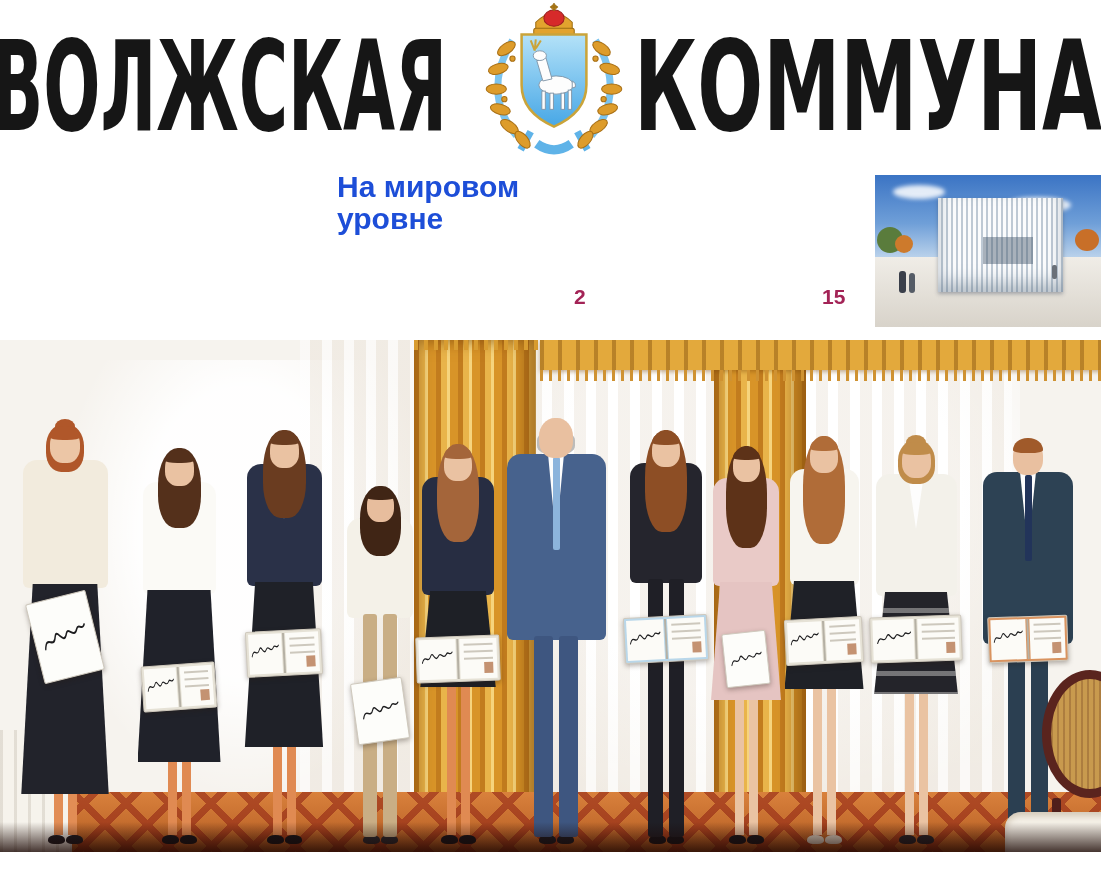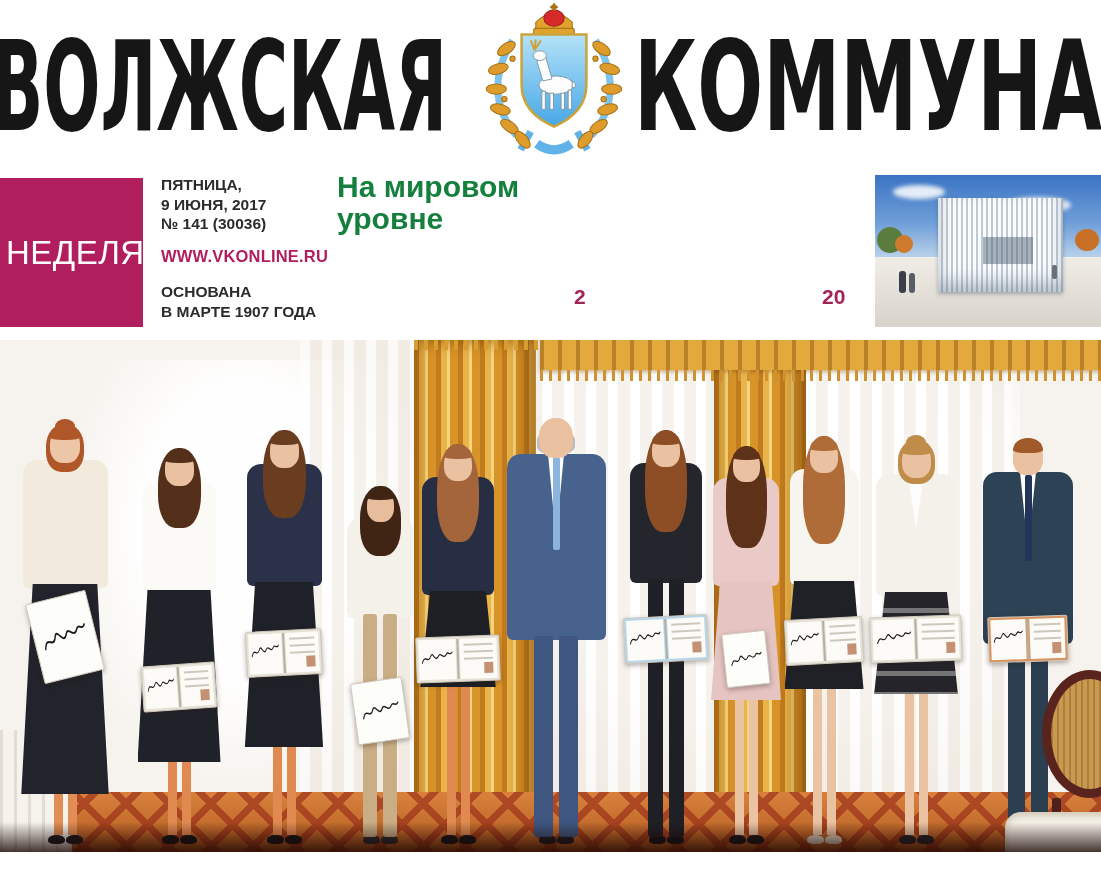--- a/index.html
+++ b/index.html
@@ -22,21 +22,21 @@
   .nedelya-badge{position:absolute;left:0;top:11px;width:143px;height:149px;background:#b01e5e;
     display:flex;align-items:center;padding-left:6px;box-sizing:border-box;}
   .nedelya-badge span{color:#fff;font-size:33px;letter-spacing:.5px;font-weight:400;}
   .issue-info{position:absolute;left:161px;top:8px;}
   .issue-date{font-weight:bold;font-size:15.5px;line-height:1.26;color:#2b2b2e;white-space:pre-line;}
   .site-url{margin-top:13px;font-weight:bold;font-size:16.5px;color:#b01e5e;letter-spacing:.2px;}
   .founded{margin-top:16px;font-weight:bold;font-size:15.5px;line-height:1.3;color:#2b2b2e;white-space:pre-line;}
   .teaser{position:absolute;top:4px;}
   .teaser-1{left:337px;width:258px;}
   .teaser-2{left:619px;width:238px;}
-  .headline{font-weight:bold;font-size:30px;line-height:32px;color:#15803d;white-space:pre-line;}
+  .headline{font-weight:bold;font-size:30px;line-height:32px;color:#1d4ed8;white-space:pre-line;}
   .summary{margin-top:17px;font-weight:bold;font-size:13px;line-height:1.12;color:#55555a;
     letter-spacing:.2px;white-space:pre-line;}
   .pagenum{position:absolute;top:114px;font-weight:bold;font-size:21px;color:#a32356;}
   .pagenum-1{left:237px;} .pagenum-2{left:203px;}
 
   
   .thumb{position:absolute;left:875px;top:8px;width:226px;height:152px;overflow:hidden;background:#e9e6e0;}
   .thumb>div{position:absolute;}
   .t-sky{left:0;top:0;right:0;height:58%;background:linear-gradient(#3b74c4,#6f9fd8 55%,#c6daee);}
   .t-cloud{background:rgba(255,255,255,.85);border-radius:50%;filter:blur(2px);}
@@ -188,41 +188,30 @@
       </g>
     </svg>
     <svg class="mh-right" width="475" height="150">
       <text class="mh-text" x="2" y="120" font-size="124" textLength="468" lengthAdjust="spacingAndGlyphs">КОММУНА</text>
     </svg>
   </header>
 
 
   <div class="header-strip">
 
-    <div class="nedelya-badge">
-      <span>НЕДЕЛЯ</span>
-    </div>
-
-    <div class="issue-info">
-      <div class="issue-date">ПЯТНИЦА,
-9 ИЮНЯ, 2017
-№ 141 (30036)</div>
-      <div class="site-url">WWW.VKONLINE.RU</div>
-      <div class="founded">ОСНОВАНА
-В МАРТЕ 1907 ГОДА</div>
-    </div>
+
 
     <div class="teaser teaser-1">
       <div class="headline">На мировом
 уровне</div>
       <div class="pagenum pagenum-1">2</div>
     </div>
 
     <div class="teaser teaser-2">
-      <div class="pagenum pagenum-2">20</div>
+      <div class="pagenum pagenum-2">15</div>
     </div>
 
     <div class="thumb">
       <div class="t-sky"></div>
       <div class="t-cloud t-c1"></div>
       <div class="t-cloud t-c2"></div>
       <div class="t-ground"></div>
       <div class="t-building">
         <div class="t-glass" style="position:absolute;"></div>
       </div>

